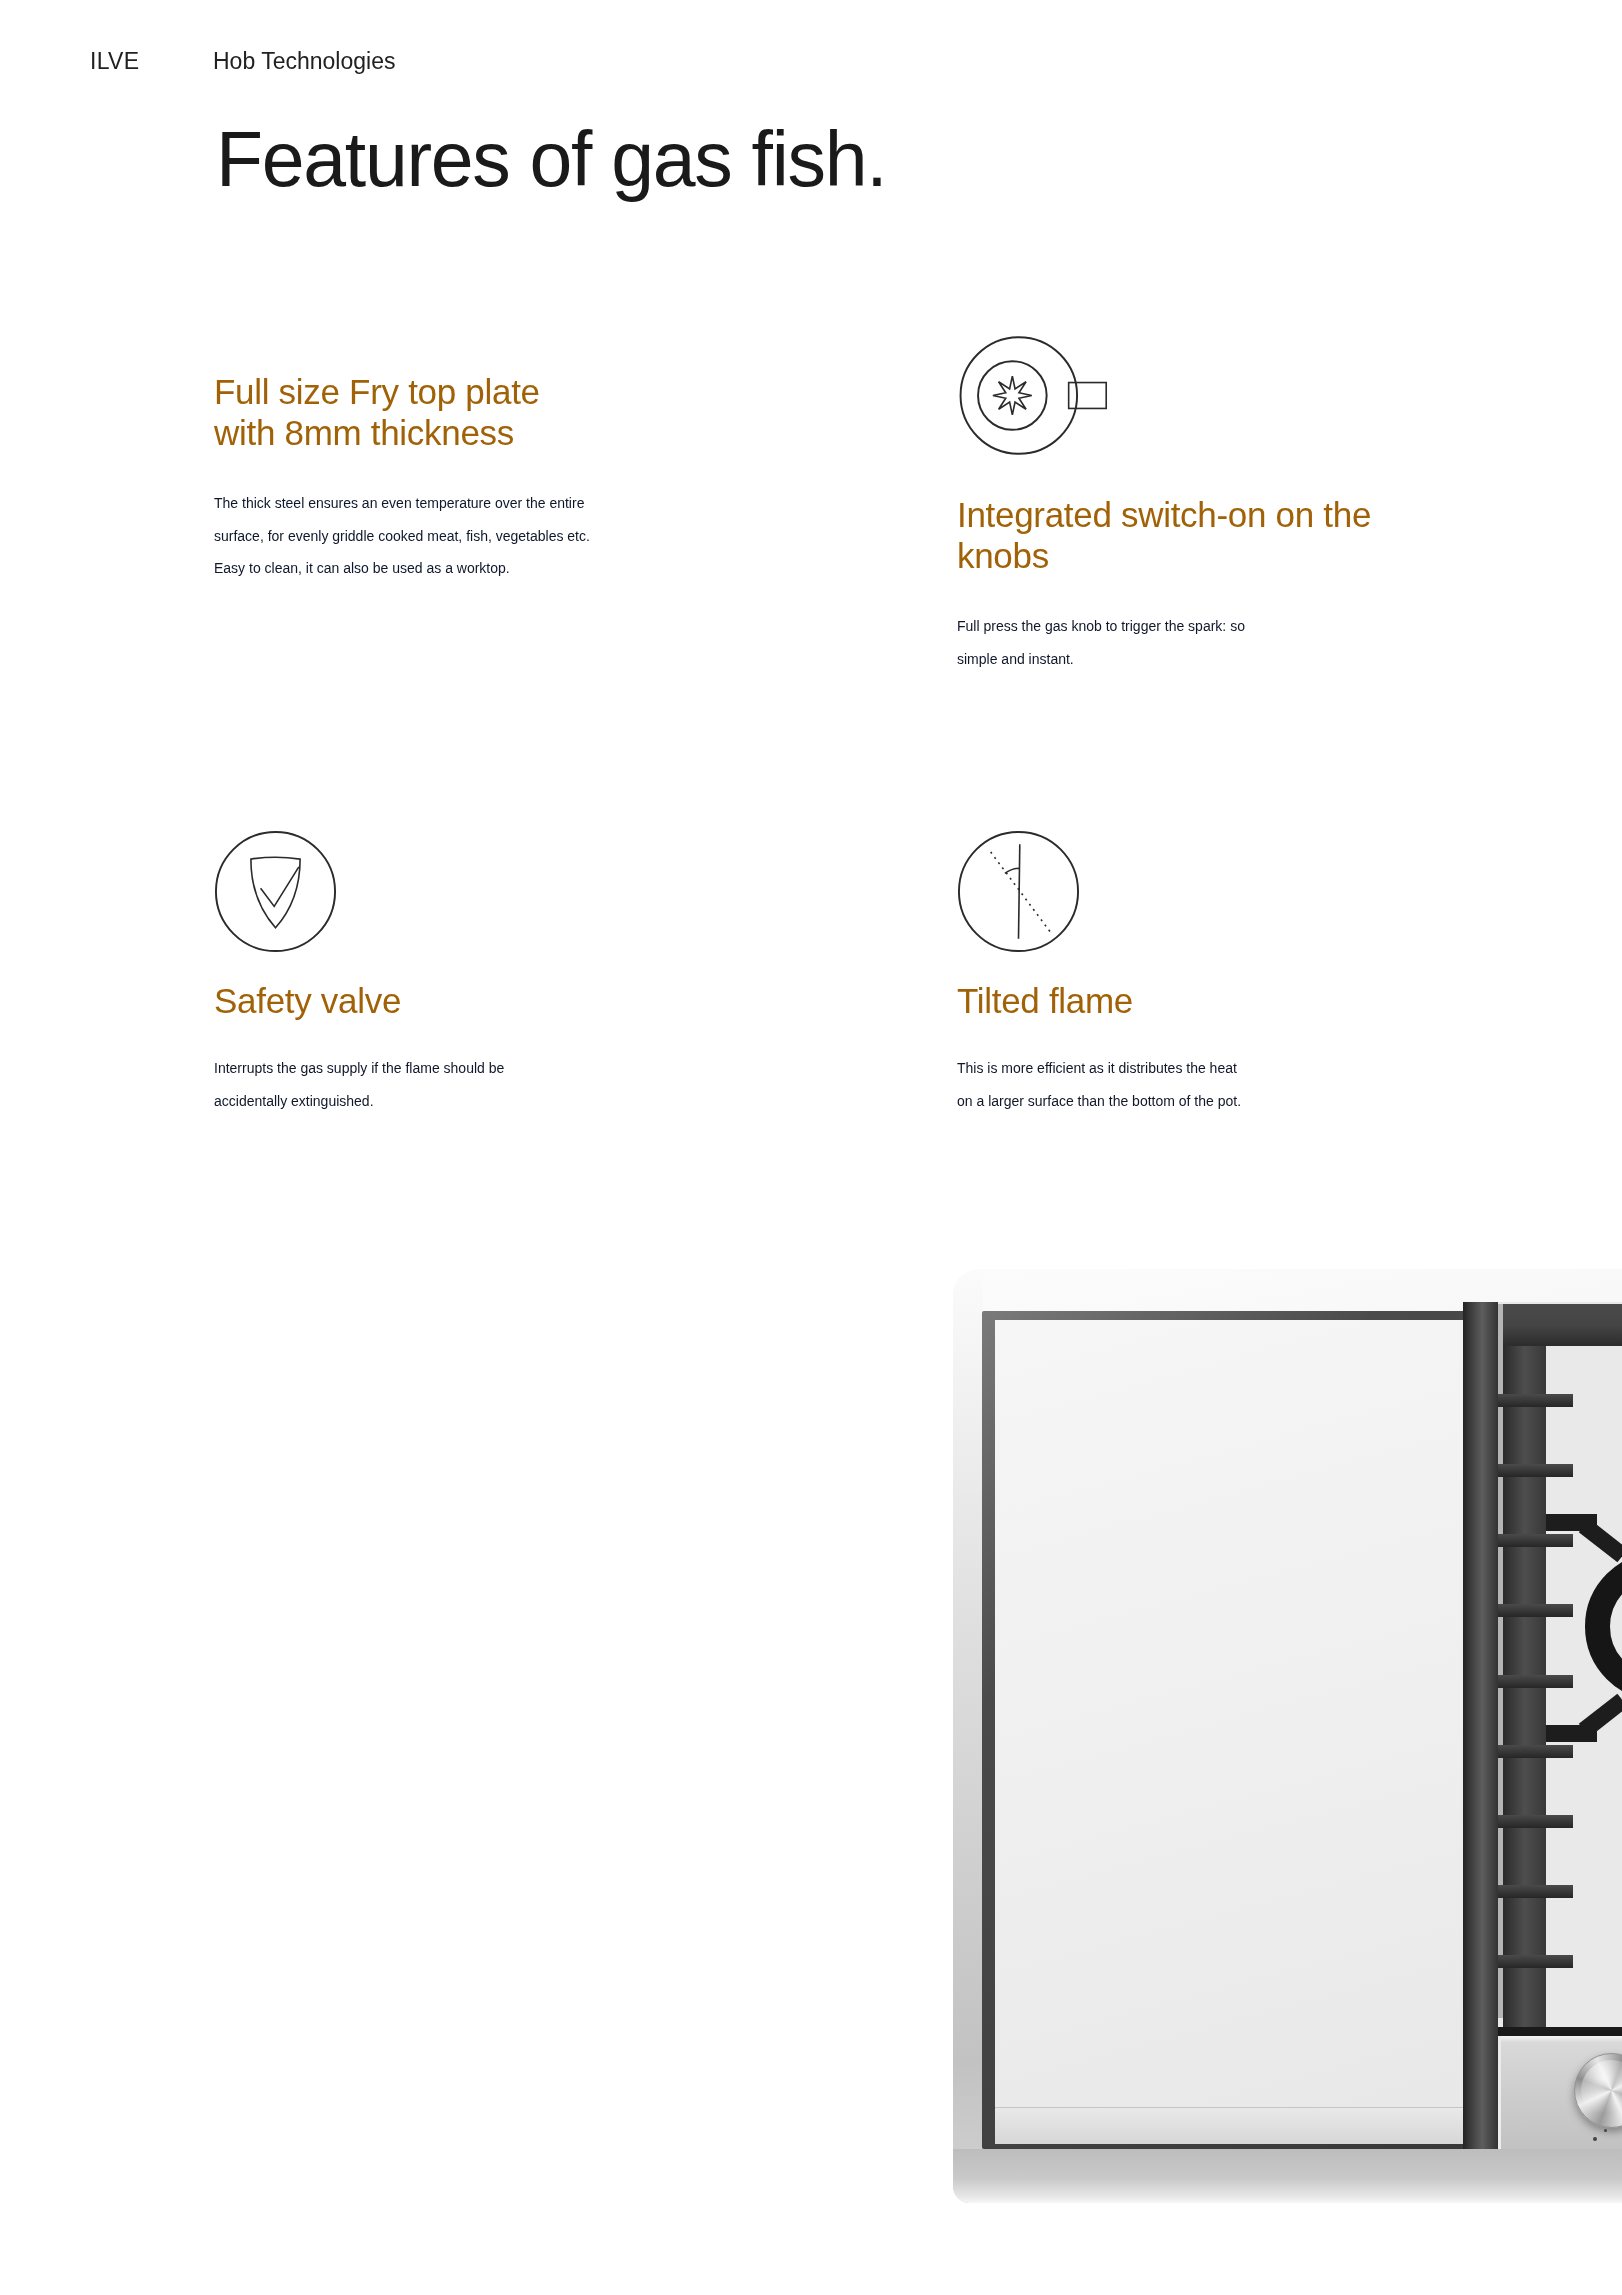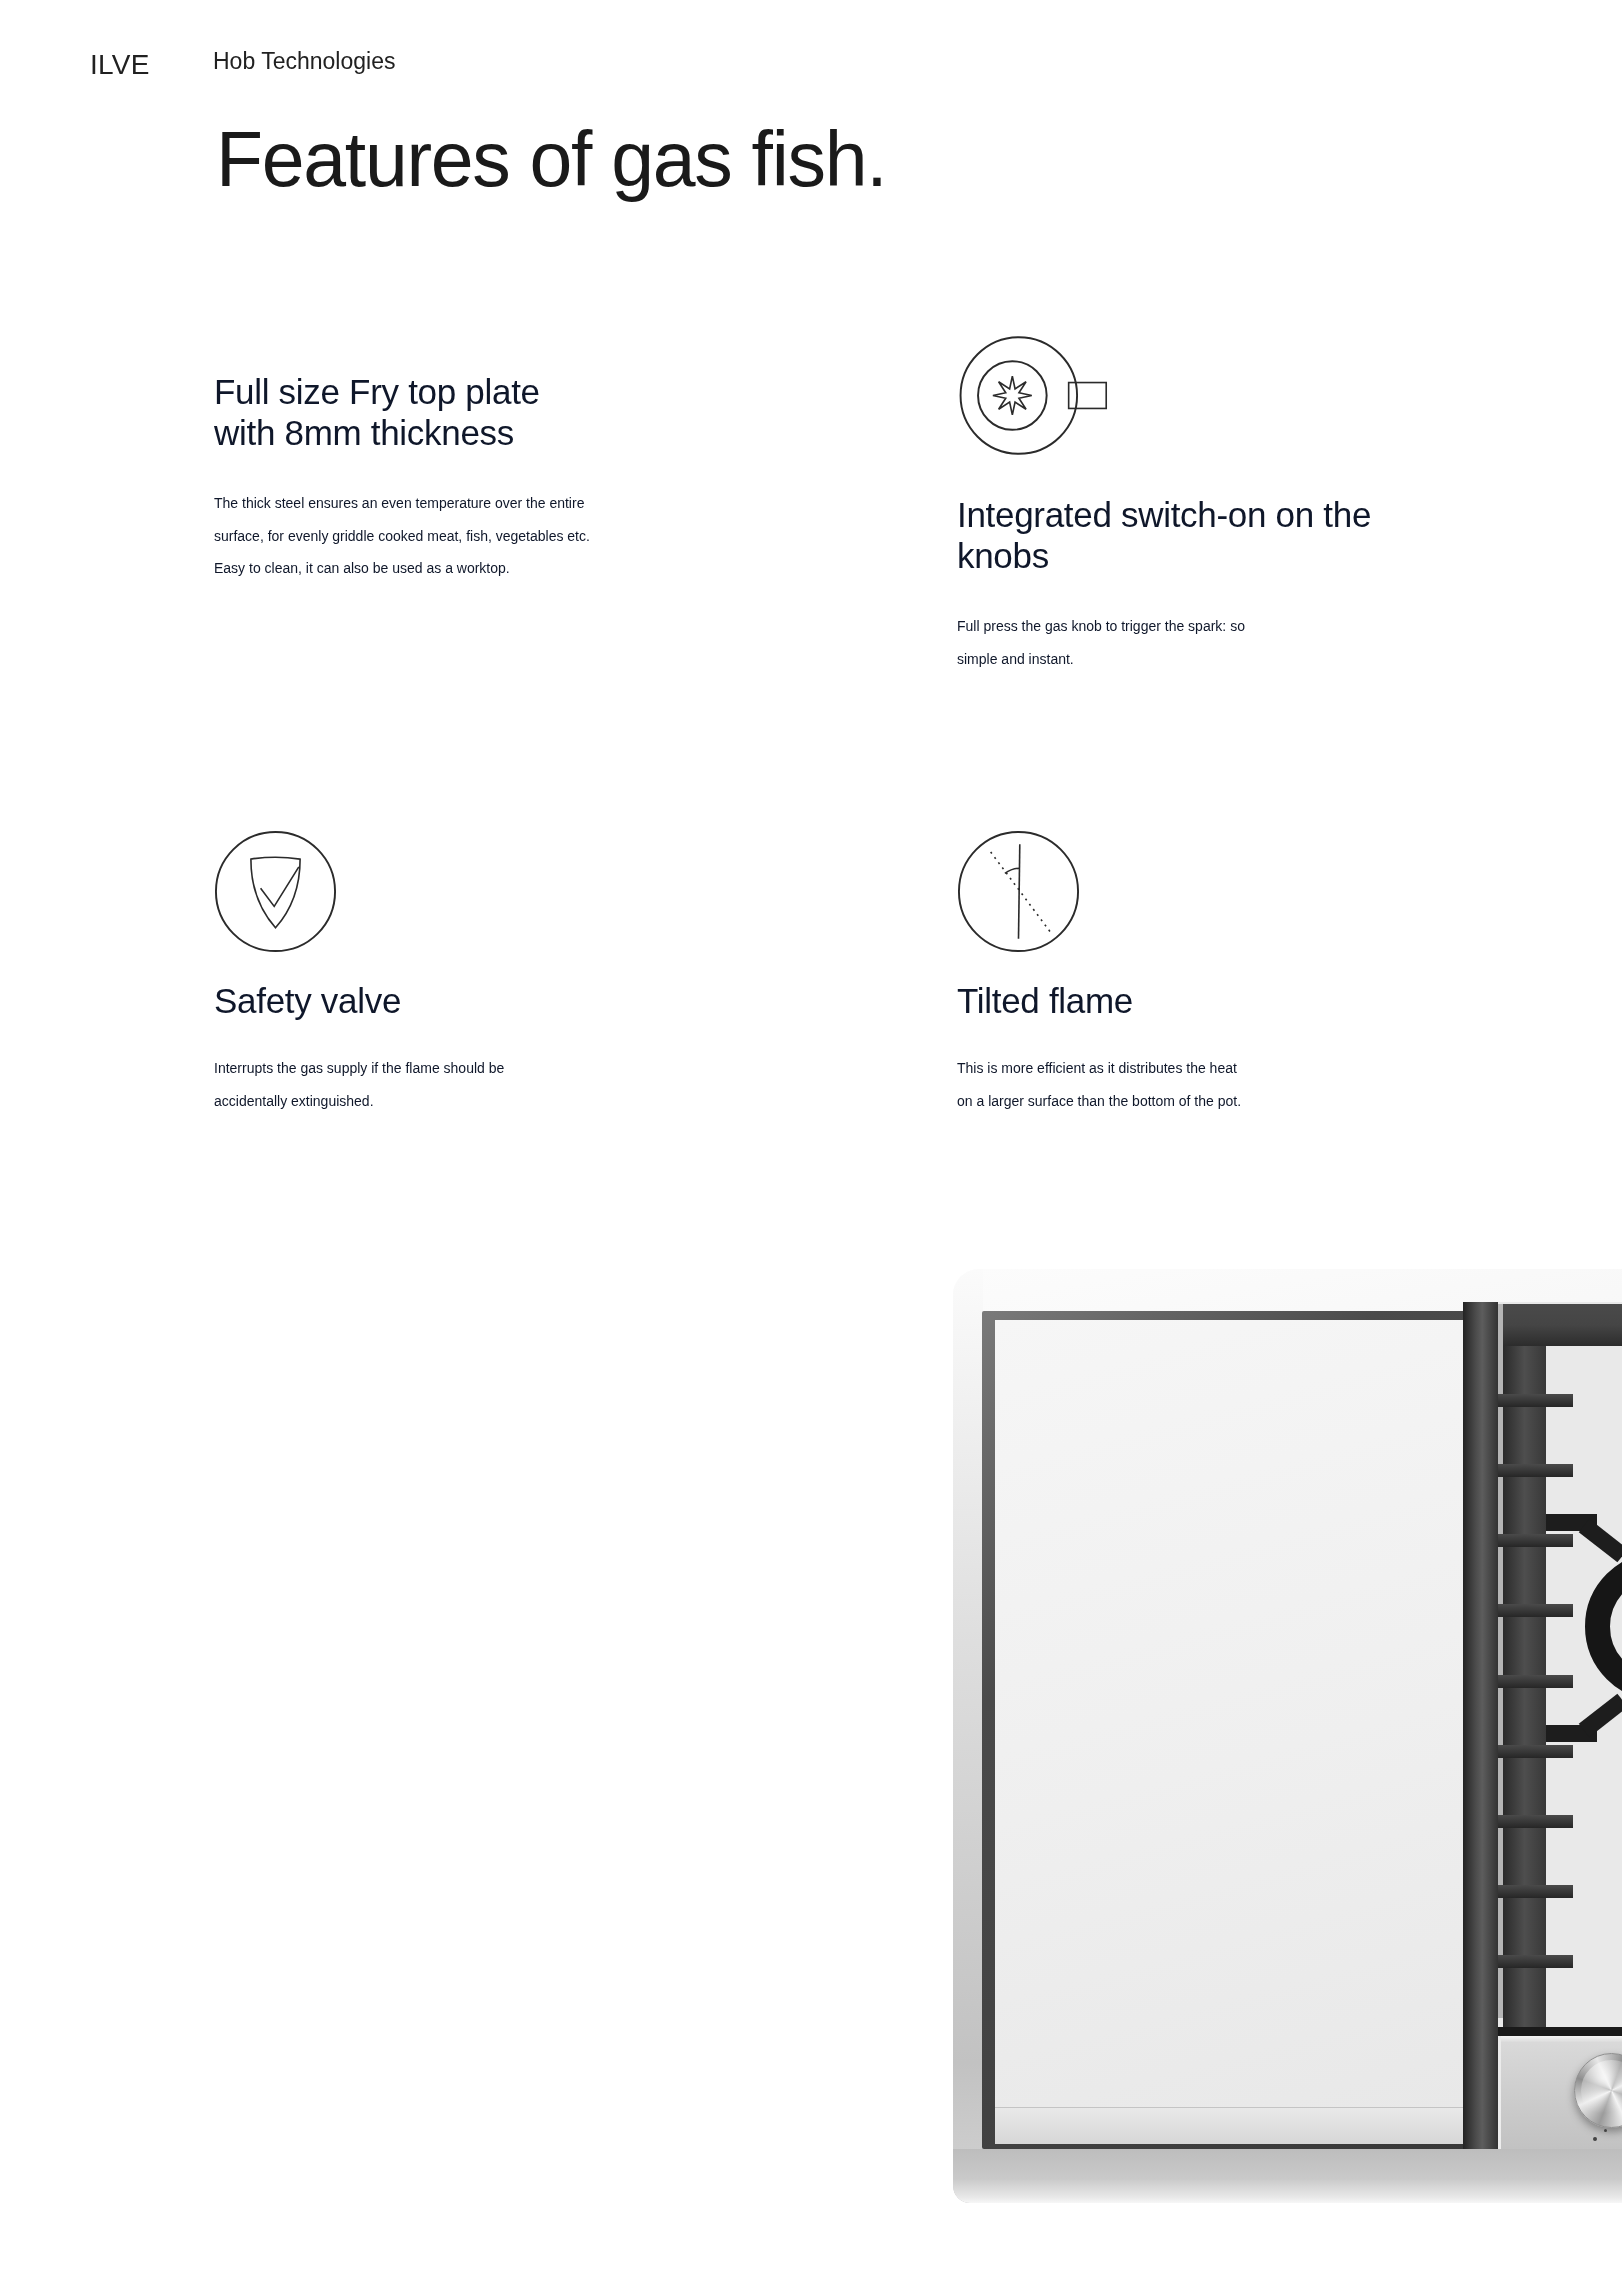--- a/index.html
+++ b/index.html
@@ -4,37 +4,37 @@
 <style>
   html,body{margin:0;padding:0;}
   body{
     width:1623px;height:2295px;background:#ffffff;
     font-family:"Liberation Sans","DejaVu Sans",sans-serif;
     color:#1c1c1c;-webkit-font-smoothing:antialiased;
   }
   .page{position:relative;width:1623px;height:2295px;background:#fff;overflow:hidden;}
 
   
-  .brand{position:absolute;left:90px;top:48px;font-size:28px;line-height:1.2;color:#212121;letter-spacing:0.3px;}
+  .brand{position:absolute;left:90px;top:48px;font-size:23px;line-height:1.2;color:#212121;letter-spacing:0.3px;}
   .section-label{position:absolute;left:213px;top:48px;font-size:23px;line-height:1.2;color:#212121;}
 
   
   .page-title{position:absolute;left:216px;top:121px;margin:0;font-size:77px;line-height:1;
     font-weight:300;letter-spacing:-1.3px;color:#1a1a1a;white-space:nowrap;}
 
   
   .feature{position:absolute;width:715px;}
   .feature.col2{width:663px;}
   .f1{left:214px;top:334px;}
   .f2{left:957px;top:334px;}
   .f3{left:214px;top:830px;}
   .f4{left:957px;top:830px;}
   .feature .icon-box{height:123px;}
   .feature h2{margin:37px 0 0;font-size:35px;line-height:41px;font-weight:300;
-    letter-spacing:-0.3px;color:#0f172a;white-space:pre-line;}
+    letter-spacing:-0.3px;color:#a16207;white-space:pre-line;}
   .feature.row2 h2{margin-top:27px;}
   .feature p{margin:34px 0 0;font-size:14px;line-height:32.5px;color:#0f172a;white-space:pre-line;}
   .feature.row2 p{margin-top:31px;}
   .icon-box svg{display:block;}
   .ic{stroke:#2b2b2b;fill:none;stroke-width:3px;}
   .ic-thin{stroke:#2b2b2b;fill:none;stroke-width:2.5px;}
   .ic-text{fill:#2b2b2b;font-size:46px;font-weight:300;letter-spacing:0;}
 
   
   .photo{position:absolute;left:953px;top:1269px;width:669px;height:934px;overflow:hidden;

